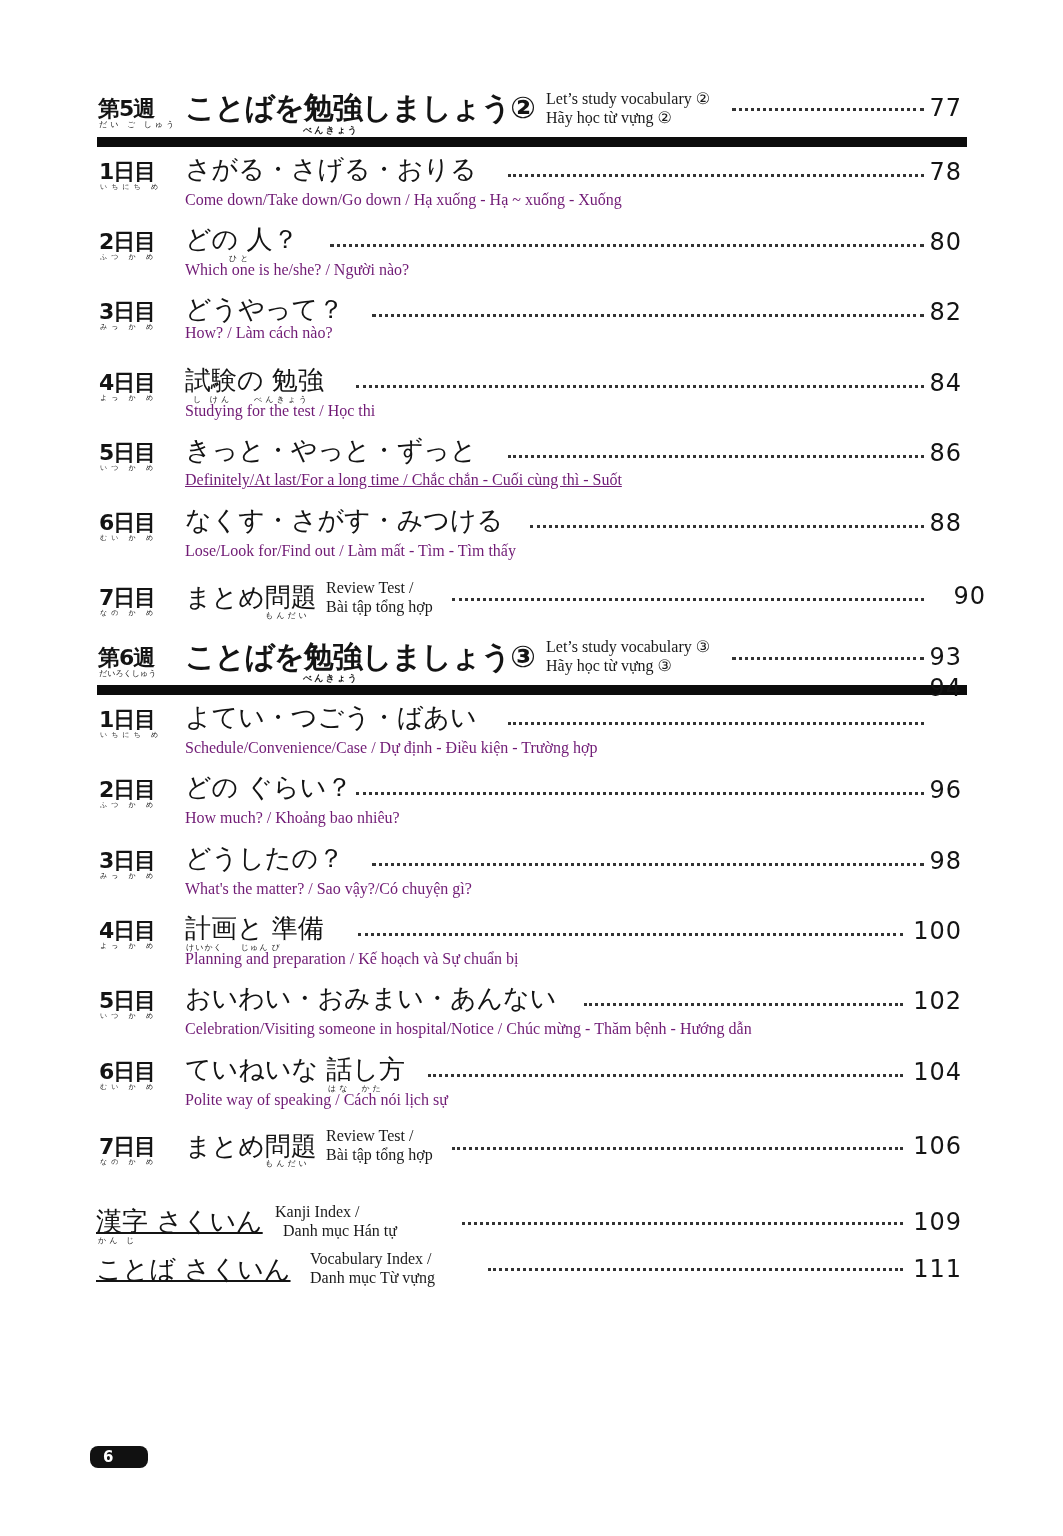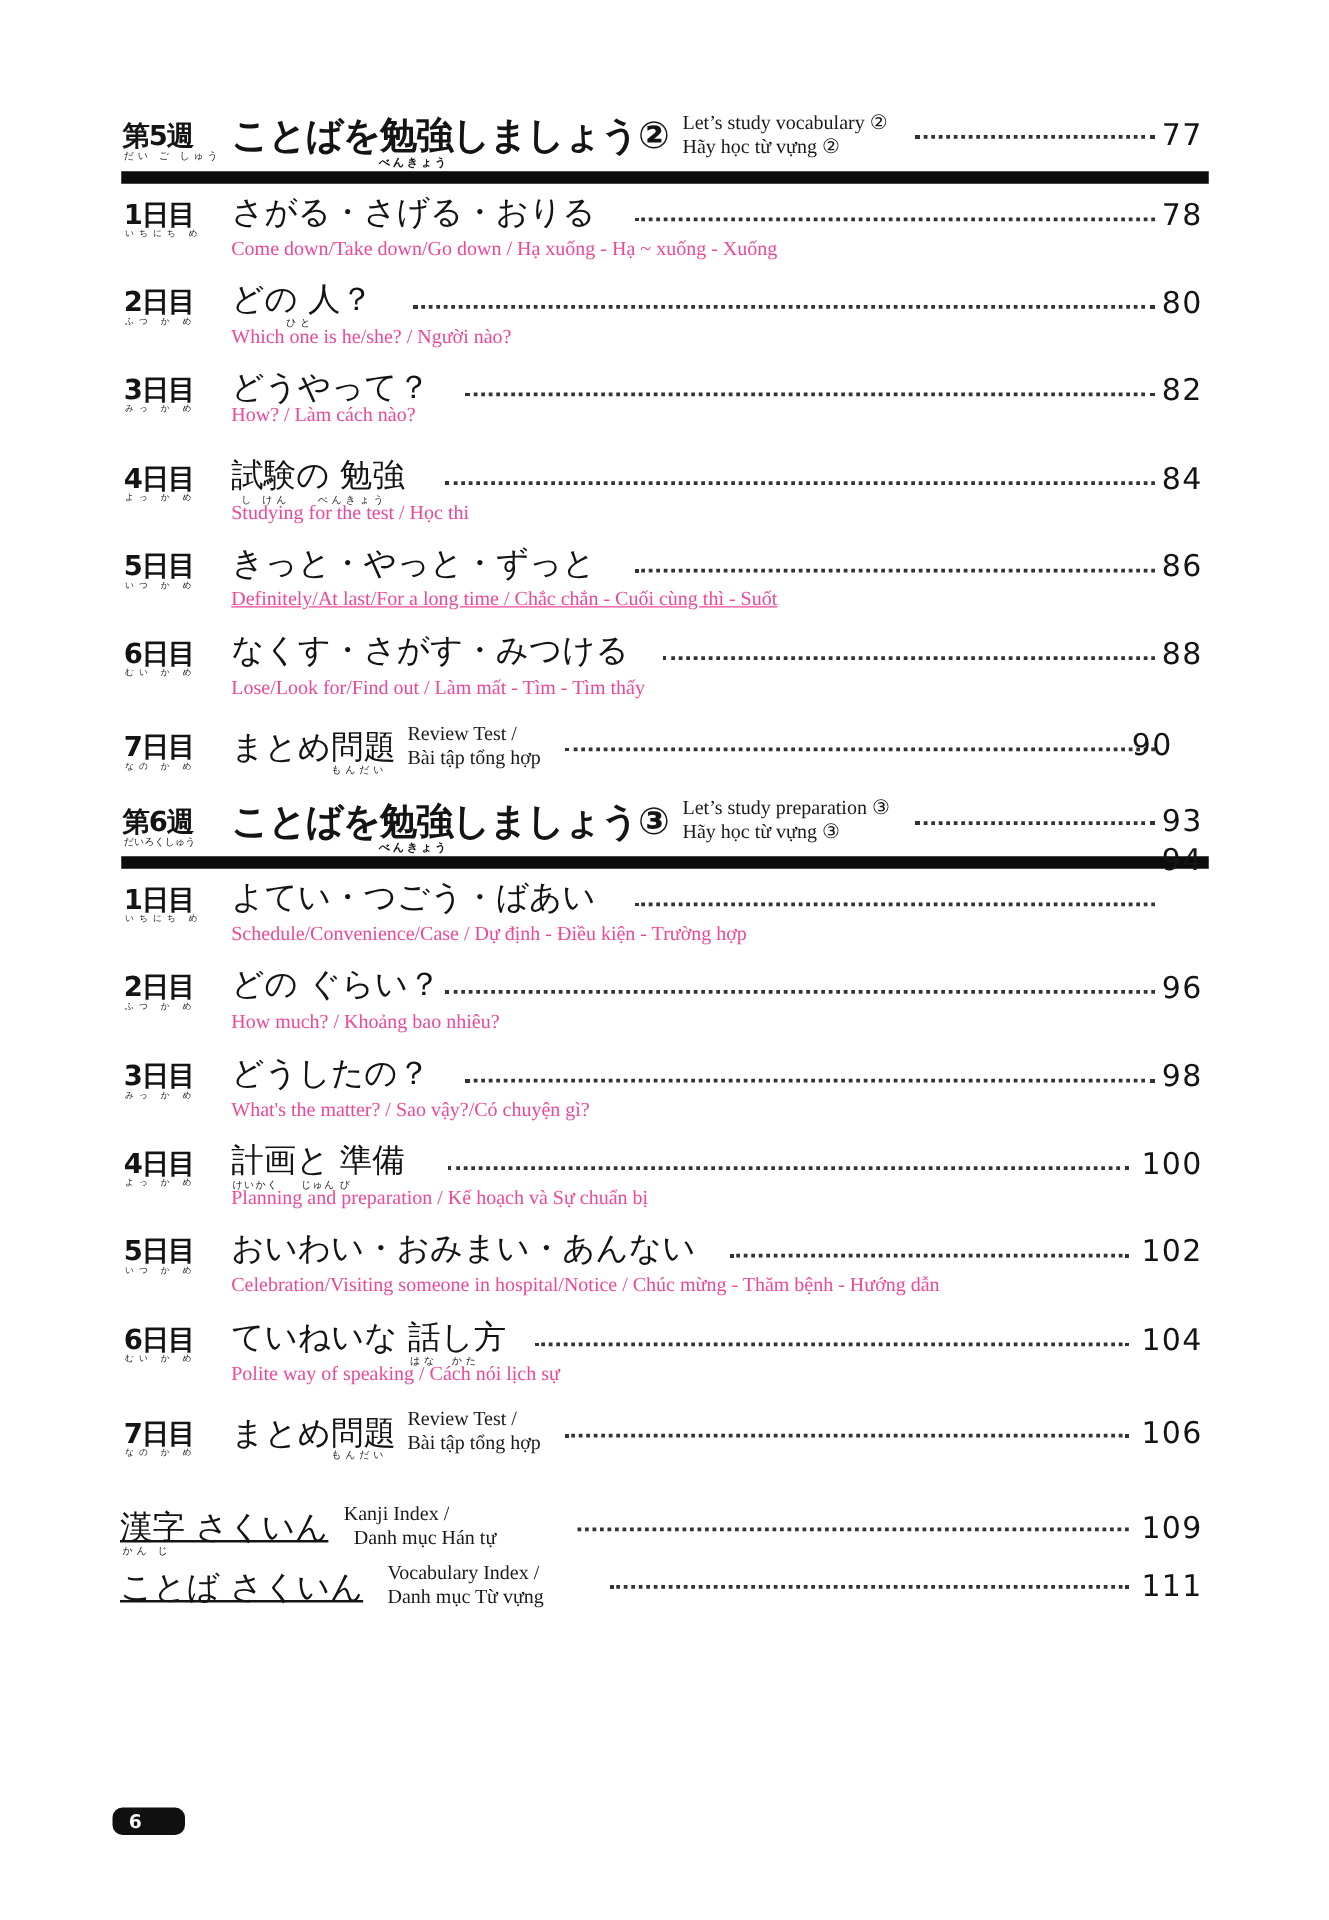--- a/index.html
+++ b/index.html
@@ -13,21 +13,21 @@
   .week-title { font-family: "DejaVu Sans", sans-serif; font-weight: bold; font-size: 30px; letter-spacing: -1px; white-space: nowrap; }
   .week-title-ruby { font-size: 9px; font-weight: bold; letter-spacing: 2px; white-space: nowrap; text-align: right; }
   .sub-en { font-family: "Liberation Serif", serif; font-size: 16px; line-height: 19px; white-space: nowrap; color: #1a1a1a; }
   .bar { background: #0c0c0c; height: 10px; }
 
   
   .day-label { font-family: "DejaVu Sans", sans-serif; font-weight: bold; font-size: 22px; letter-spacing: -1px; white-space: nowrap; }
   .day-ruby { font-size: 7px; letter-spacing: 4px; color: #222; white-space: nowrap; }
   .lesson-jp { font-family: "DejaVu Sans", sans-serif; font-size: 26px; white-space: nowrap; letter-spacing: 0px; }
   .lesson-ruby { font-size: 8px; letter-spacing: 3px; color: #222; white-space: nowrap; }
-  .lesson-desc { font-family: "Liberation Serif", serif; font-size: 16px; white-space: nowrap; color: #ec4899; }
+  .lesson-desc { font-family: "Liberation Serif", serif; font-size: 16px; white-space: nowrap; color: #701a75; }
 
   .dots { border-bottom: 3px dotted #333; height: 0; }
   .page-num { font-family: "DejaVu Sans", sans-serif; font-size: 24px; letter-spacing: 1px; white-space: nowrap; text-align: right; }
 
   .index-jp { font-family: "DejaVu Sans", sans-serif; font-size: 26px; white-space: nowrap; text-decoration: underline; }
 
   .page-badge { background: #111; color: #fff; border-radius: 8px; font-family: "DejaVu Sans", sans-serif; font-weight: bold; font-size: 15px; text-align: left; padding-left: 13px; box-sizing: border-box; line-height: 22px; }
 </style>
 </head>
 <body>
@@ -101,29 +101,29 @@
 </div>
 
 <div>
   <div class="abs day-label" style="left:99px;top:583px;">7日目</div>
   <div class="abs day-ruby" style="left:100px;top:608px;">なの か め</div>
   <div class="abs lesson-jp" style="left:185px;top:580px;">まとめ問題</div>
   <div class="abs lesson-ruby" style="left:265px;top:610px;">もんだい</div>
   <div class="abs sub-en" style="left:326px;top:578px;">Review Test /</div>
   <div class="abs sub-en" style="left:326px;top:597px;">Bài tập tổng hợp</div>
   <div class="abs dots" style="left:452px;top:598px;width:472px;"></div>
-  <div class="abs page-num" style="left:876px;top:582px;width:62px;text-align:right;">90</div>
+  <div class="abs page-num" style="left:924px;top:582px;width:62px;text-align:right;">90</div>
 </div>
 
 <div>
   <div class="abs week-label" style="left:98px;top:643px;">第6週</div>
   <div class="abs week-ruby" style="left:99px;top:668px;letter-spacing:0px;">だいろくしゅう</div>
   <div class="abs week-title" style="left:185px;top:637px;">ことばを勉強しましょう③</div>
   <div class="abs week-title-ruby" style="left:303px;top:672px;">べんきょう</div>
-  <div class="abs sub-en" style="left:546px;top:637px;">Let’s study preparation ③</div>
+  <div class="abs sub-en" style="left:546px;top:637px;">Let’s study vocabulary ③</div>
   <div class="abs sub-en" style="left:546px;top:656px;">Hãy học từ vựng ③</div>
   <div class="abs dots" style="left:732px;top:657px;width:192px;"></div>
   <div class="abs page-num" style="left:920px;top:643px;width:42px;">93</div>
 </div>
 <div class="abs bar" style="left:97px;top:685px;width:870px;"></div>
 
 <div>
   <div class="abs day-label" style="left:99px;top:705px;">1日目</div>
   <div class="abs day-ruby" style="left:100px;top:730px;">いちにち め</div>
   <div class="abs lesson-jp" style="left:185px;top:700px;">よてい・つごう・ばあい</div>

